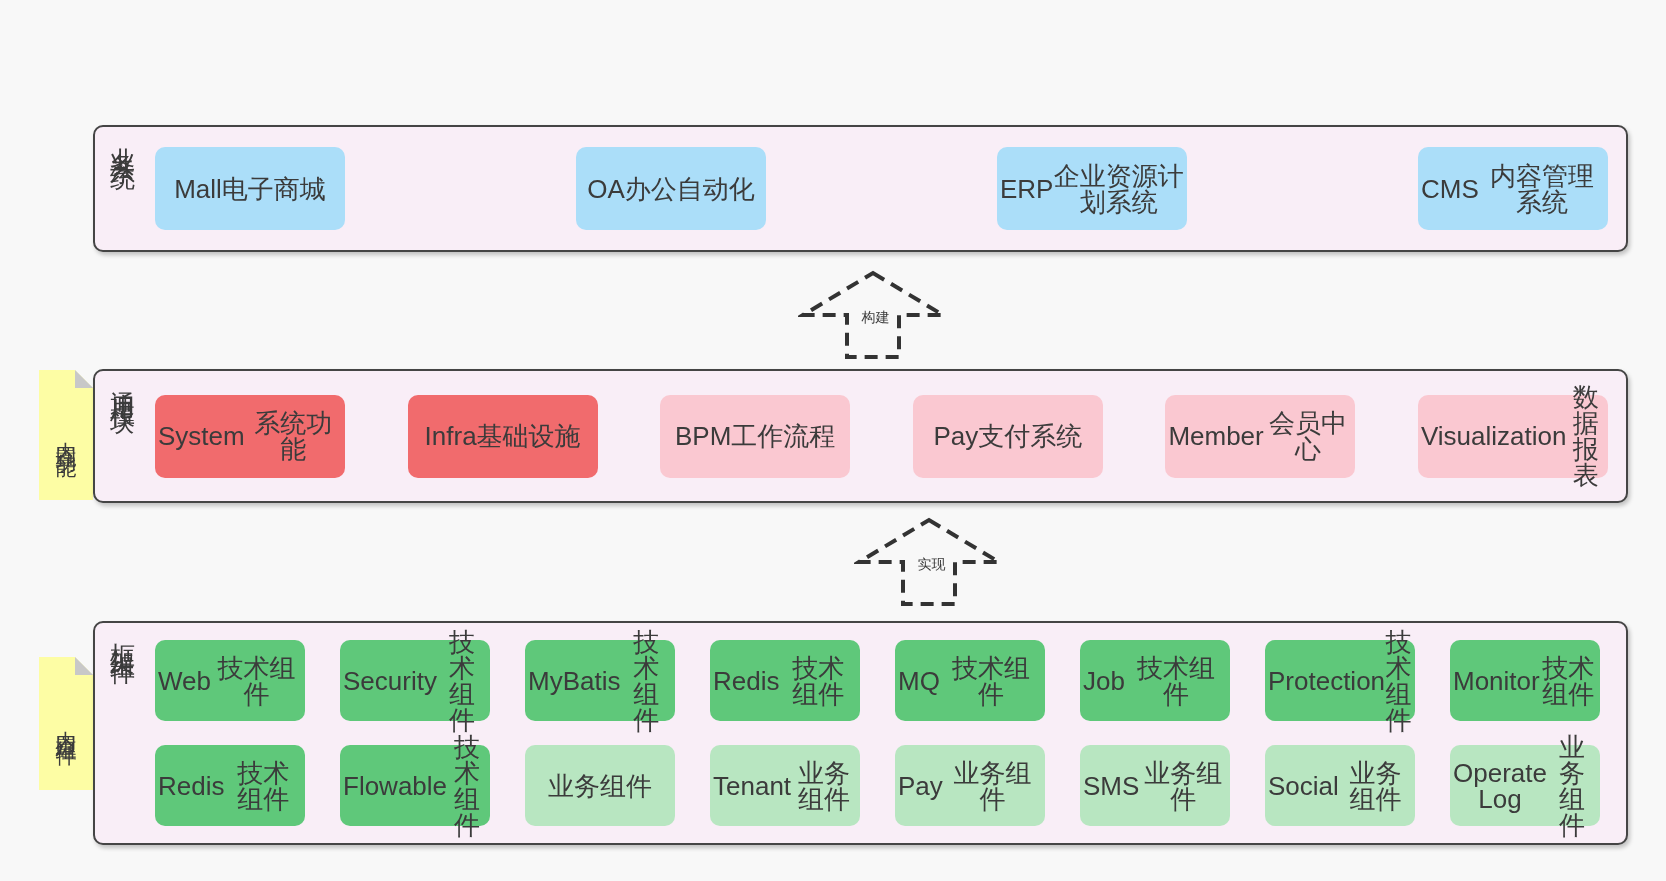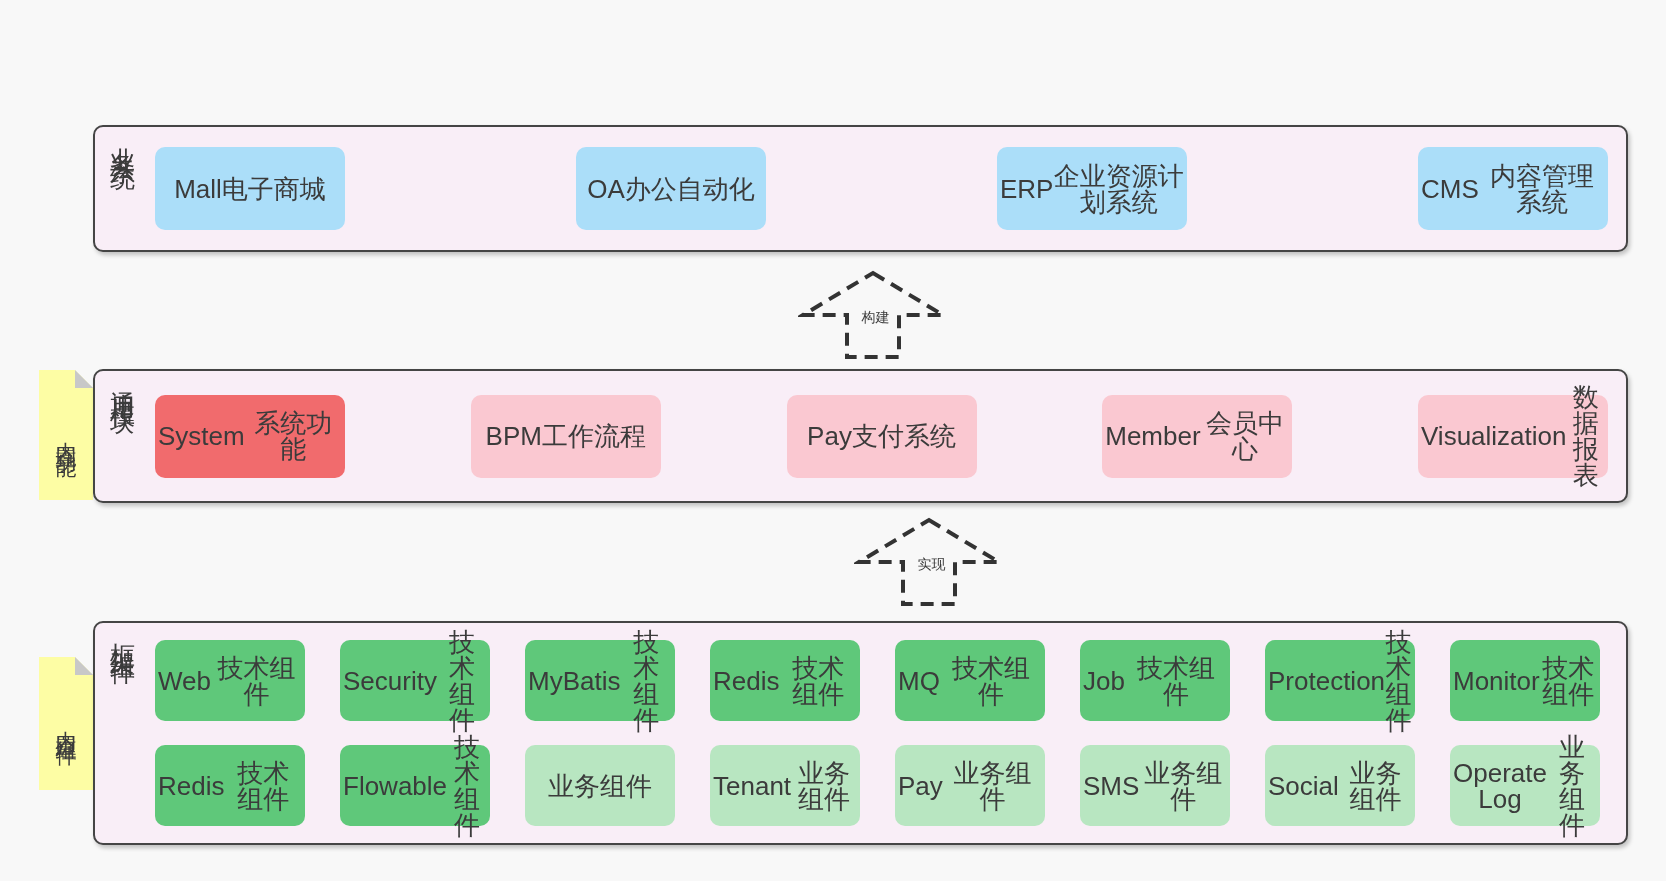--- a/index.html
+++ b/index.html
@@ -106,20 +106,24 @@
   <div class="note-text">内置功能</div>
 </div>
 
 <div class="band" style="top:369px;height:134px;">
   <div class="band-label">通用模块</div>
   <div class="boxes-row">
       <div class="box red">
         <div>System</div>
         <div>系统功能</div>
       </div>
+      <div class="box red">
+        <div>Infra</div>
+        <div>基础设施</div>
+      </div>
       <div class="box pink">
         <div>BPM</div>
         <div>工作流程</div>
       </div>
       <div class="box pink">
         <div>Pay</div>
         <div>支付系统</div>
       </div>
       <div class="box pink">
         <div>Member</div>

